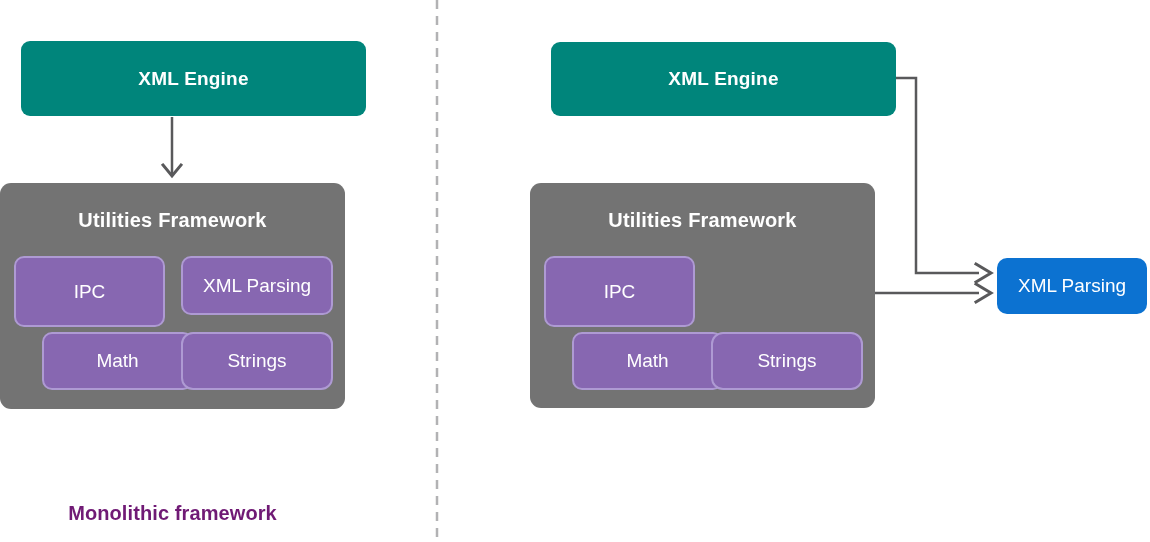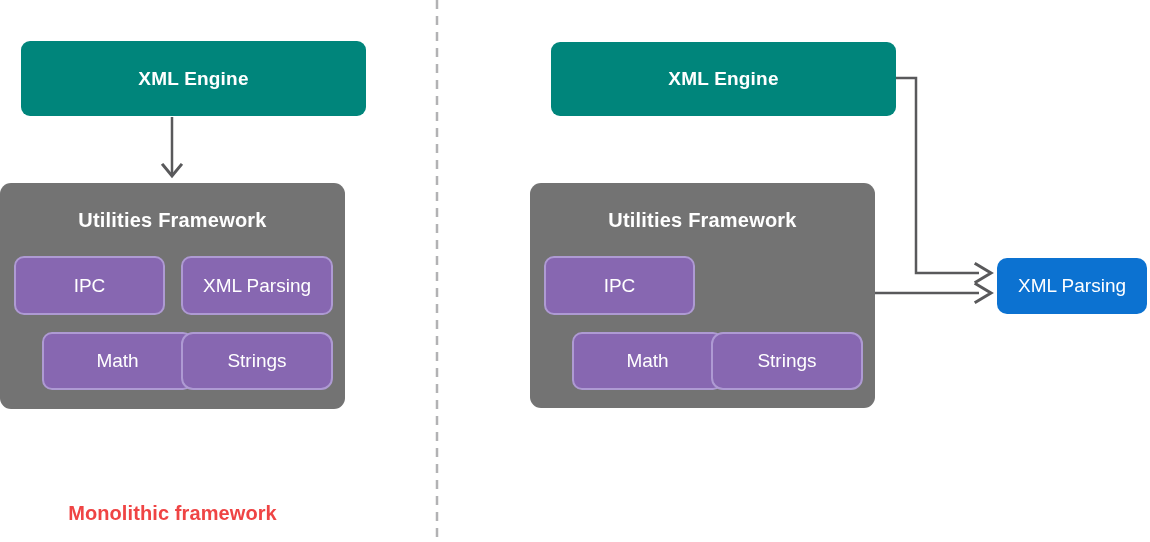--- a/index.html
+++ b/index.html
@@ -62,21 +62,21 @@
     border: 2px solid #AE9AD3;
     border-radius: 10px;
     box-sizing: border-box;
     display: flex;
     align-items: center;
     justify-content: center;
     color: #ffffff;
     font-size: 19px;
     font-weight: 400;
   }
-  .mod-r1c1 { left: 14px;  top: 73px;  width: 151px; height: 59px; }
+  .mod-r1c1 { left: 14px;  top: 73px;  width: 151px; height: 71px; }
   .mod-r1c2 { left: 181px; top: 73px;  width: 152px; height: 59px; }
   .mod-r2c1 { left: 14px;  top: 149px; width: 151px; height: 58px; margin-left: 28px; }
   .mod-r2c2 { left: 181px; top: 149px; width: 152px; height: 58px; border-radius: 12px; }
 
   .extracted-box {
     position: absolute;
     left: 997px; top: 258px;
     width: 150px; height: 56px;
     background: #0C72D1;
     border-radius: 10px;
@@ -86,21 +86,21 @@
     color: #ffffff;
     font-size: 19px;
     font-weight: 400;
   }
   .caption {
     position: absolute;
     top: 502px;
     text-align: center;
     font-size: 20px;
     font-weight: 700;
-    color: #ef4444;
+    color: #701a75;
     letter-spacing: 0.1px;
   }
   .caption-left  { left: 0px;   width: 345px; }
   .caption-right { left: 437px; width: 700px; }
 </style>
 </head>
 <body>
 
 <div class="canvas">
 

